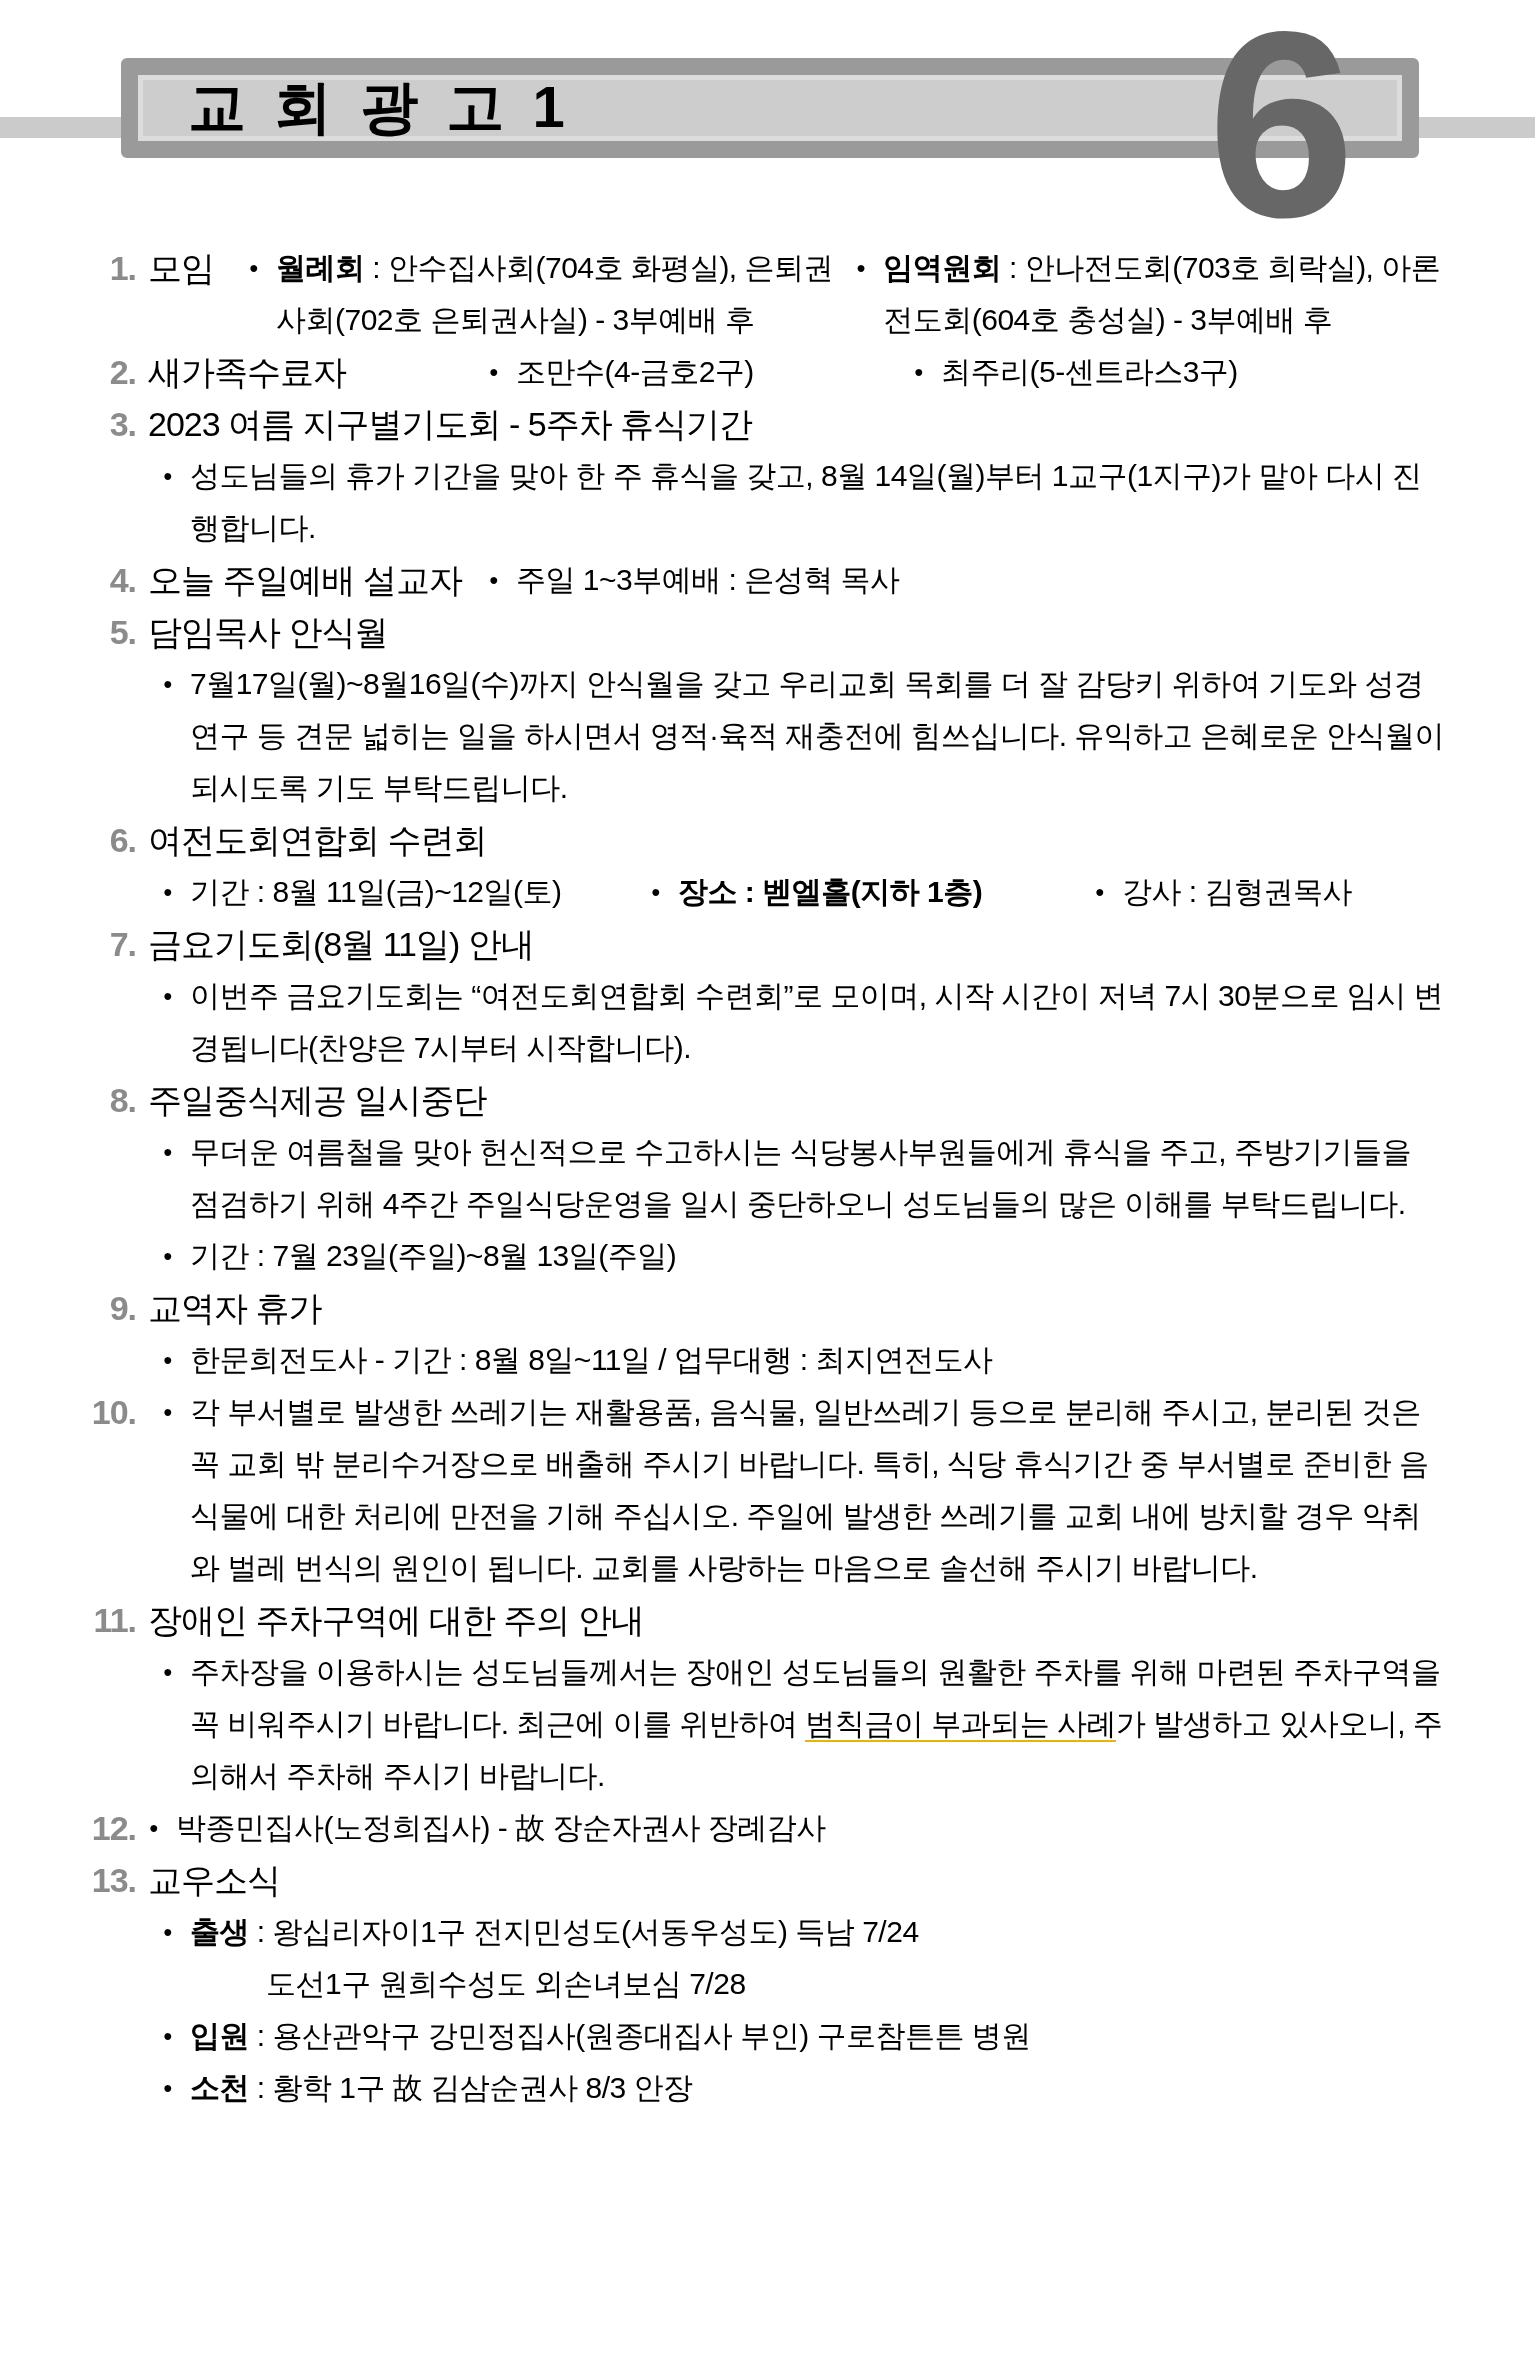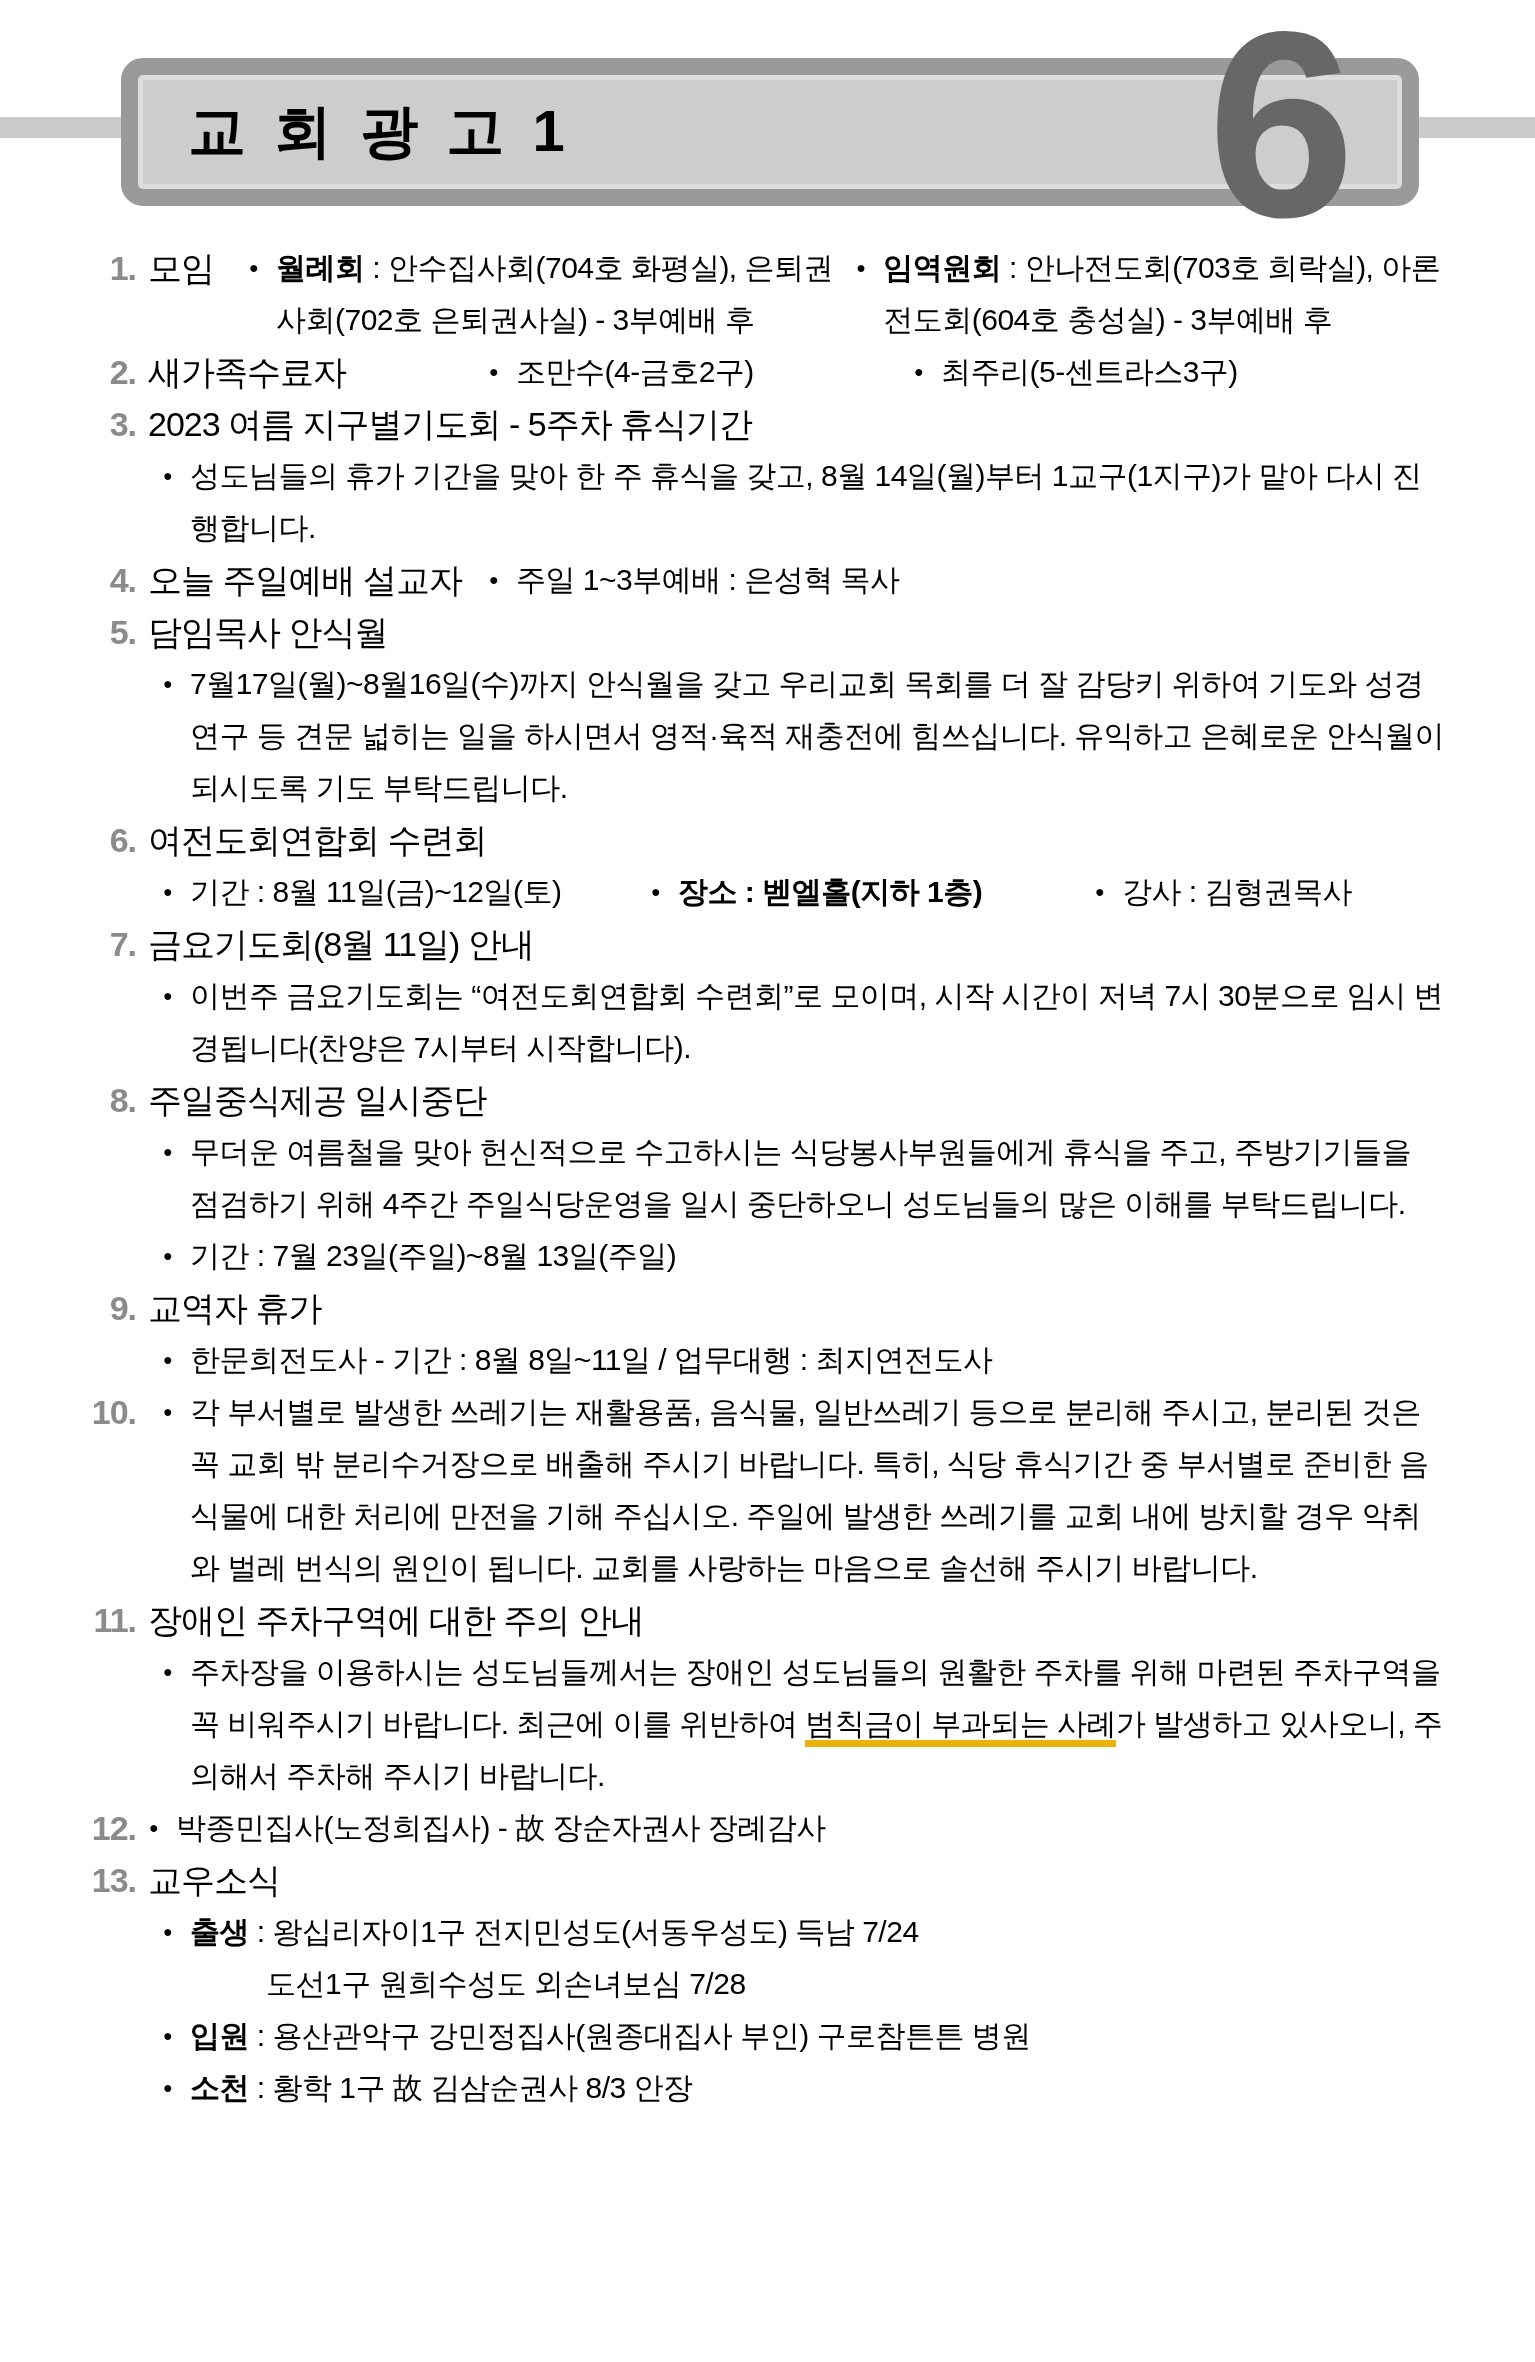--- a/index.html
+++ b/index.html
@@ -8,26 +8,26 @@
     background:#ffffff; color:#000;
     font-family:"Liberation Sans","DejaVu Sans",sans-serif;
   }
 
   
   .band {
     position:absolute; left:0; top:117px; width:100%; height:21px;
     background:var(--band,#cbcbcb); z-index:0;
   }
   .title-box {
-    position:absolute; left:121px; top:58px; width:1298px; height:148px;
+    position:absolute; left:121px; top:58px; width:1298px; height:100px;
     box-sizing:border-box;
     background:var(--box-fill,#cdcdcd);
     border:17px solid var(--box-border,#9a9a9a);
     box-shadow: inset 0 0 0 5px #dcdcdc;
-    border-radius:22px;
+    border-radius:6px;
     display:flex; align-items:center;
     z-index:1;
   }
   .title {
     margin-left:50px; font-size:58px; font-weight:bold; letter-spacing:6px;
     color:#000; white-space:nowrap;
   }
   .big-num {
     position:absolute; top:-8px; right:180px;
     font-size:265px; line-height:265px; font-weight:bold;
@@ -62,21 +62,21 @@
     word-break:break-all;
   }
   .para::before {
     content:"●"; position:absolute; left:1px; top:0;
     font-size:16px; line-height:52px;
   }
   .row .para, .col .para { margin-left:0; }
   .col { display:flex; flex-direction:row; }
 
   .blabel { font-weight:bold; }
-  .ul { border-bottom:7px solid #eab308; }
+  .ul { border-bottom:2px solid #eab308; }
   .cont { padding-left:76px; }
 </style>
 </head>
 <body>
 
 <div class="page">
 
   <div class="band"></div>
   <div class="title-box">
     <div class="title">교 회 광 고 1</div>

